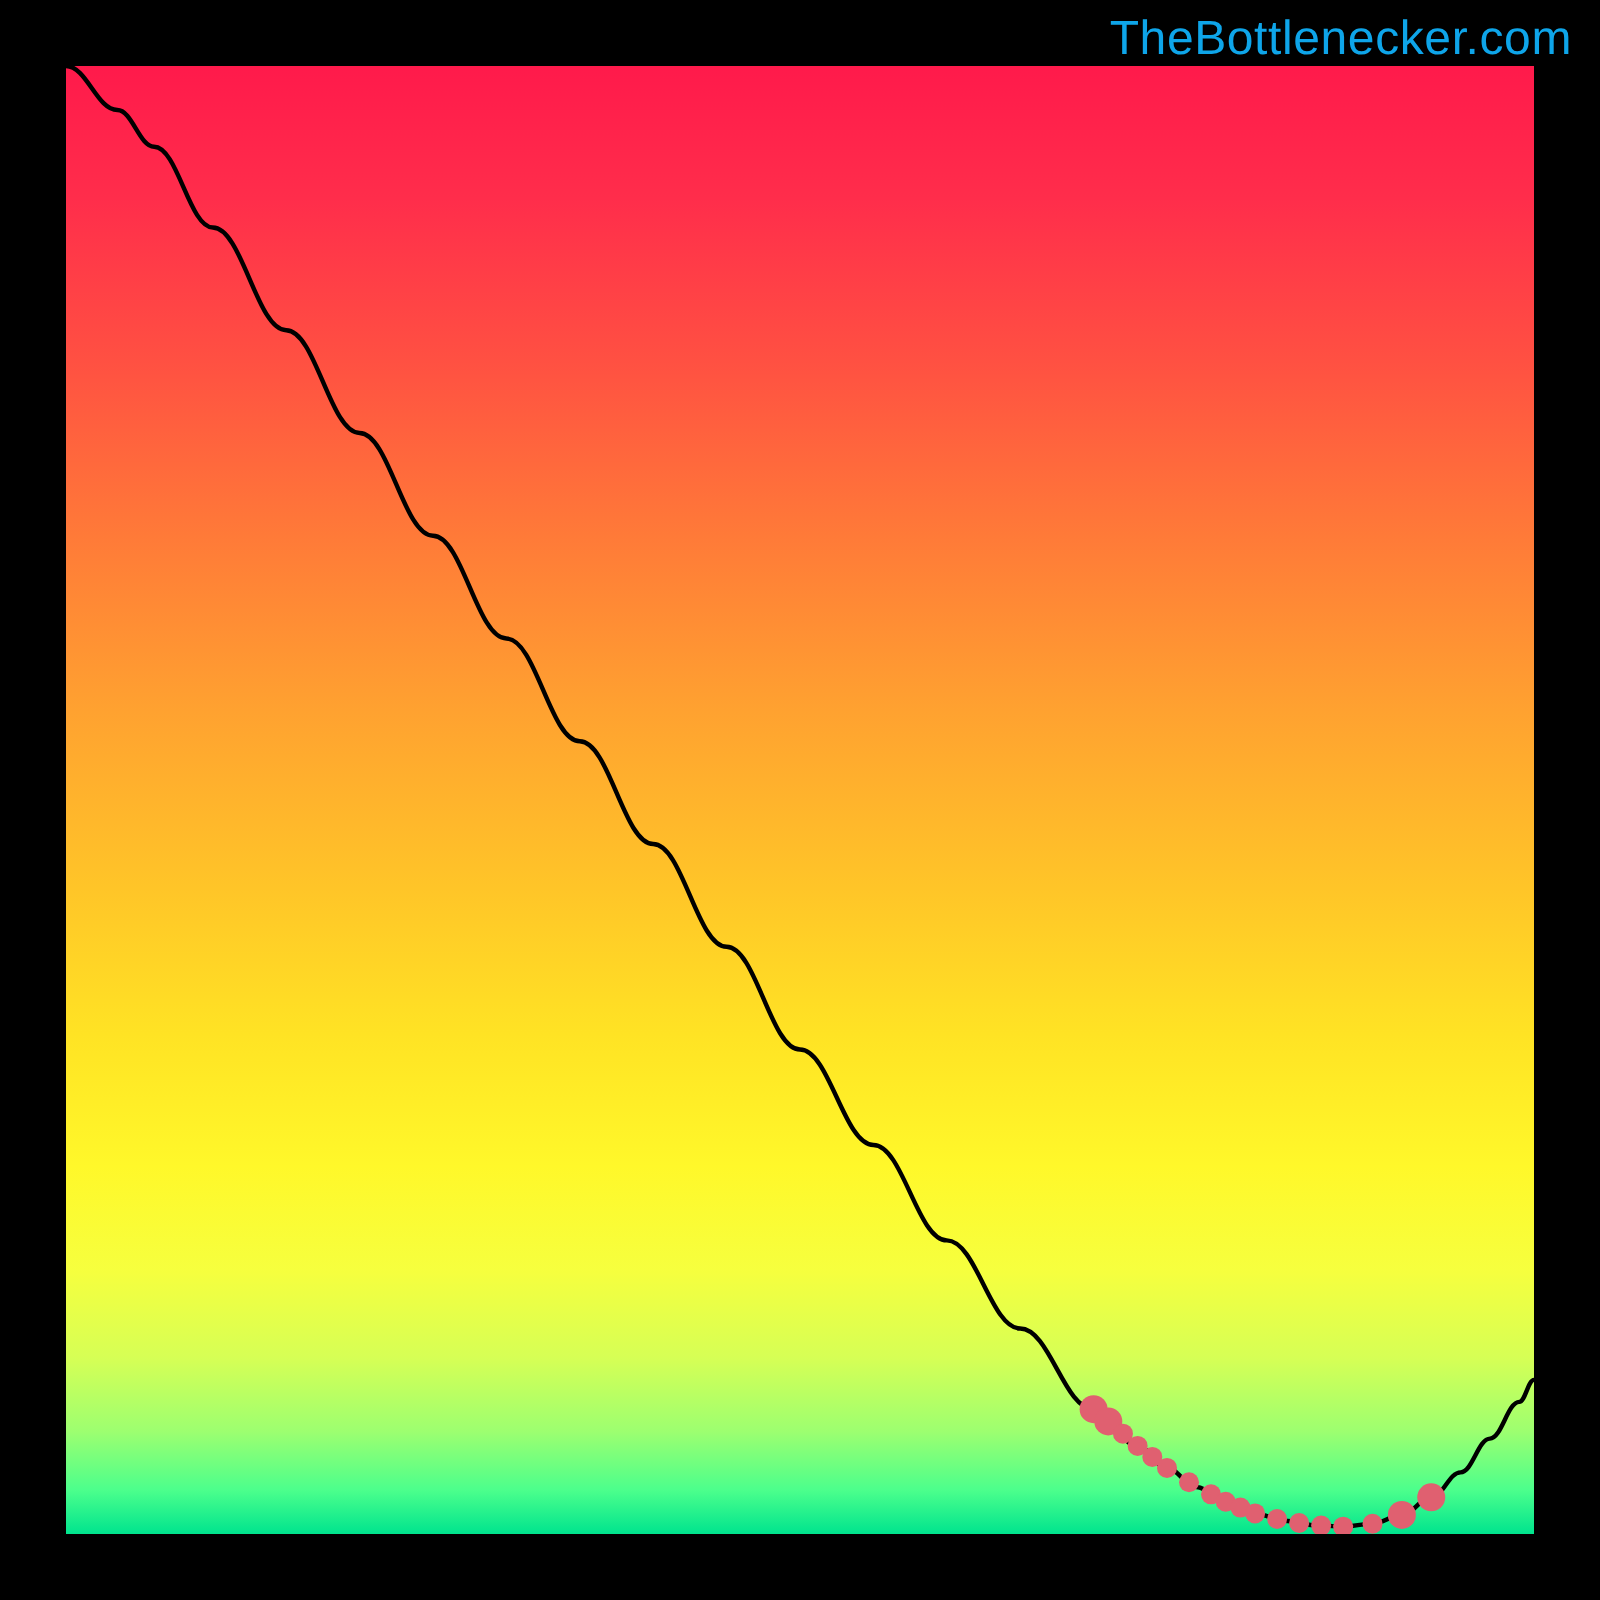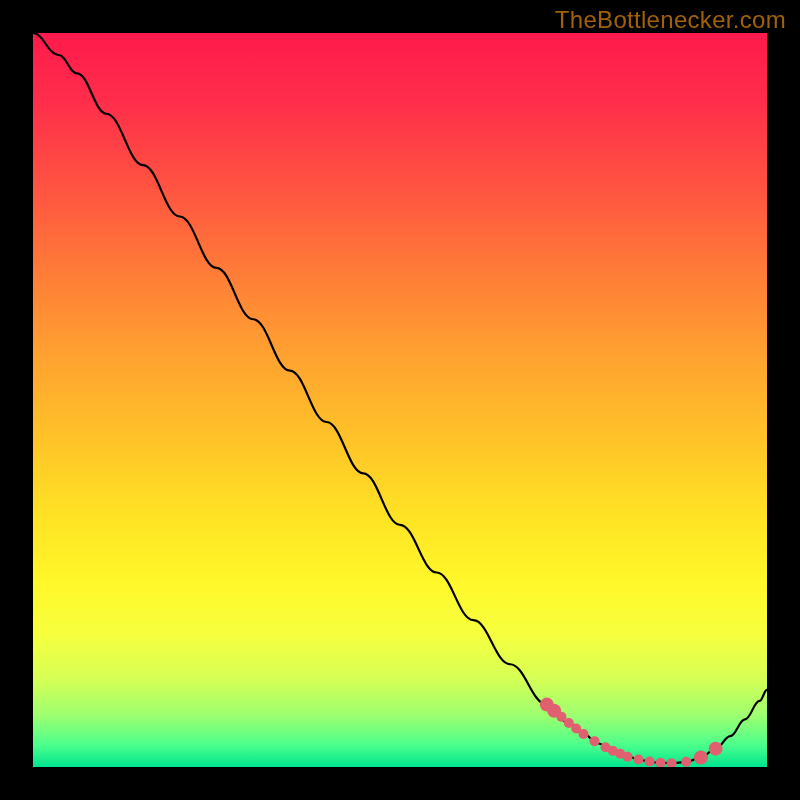--- a/index.html
+++ b/index.html
@@ -14,21 +14,21 @@
   .frame {
     position: relative;
     width: 800px;
     height: 800px;
     background: #000;
   }
   .watermark {
     position: absolute;
     top: 6px;
     right: 14px;
-    color: #a16207;
+    color: #0ea5e9;
     font-size: 24px;
     font-weight: 400;
     letter-spacing: 0.3px;
     z-index: 10;
   }
   .plot-box {
     position: absolute;
     left: 33px;
     top: 33px;
     width: 734px;

